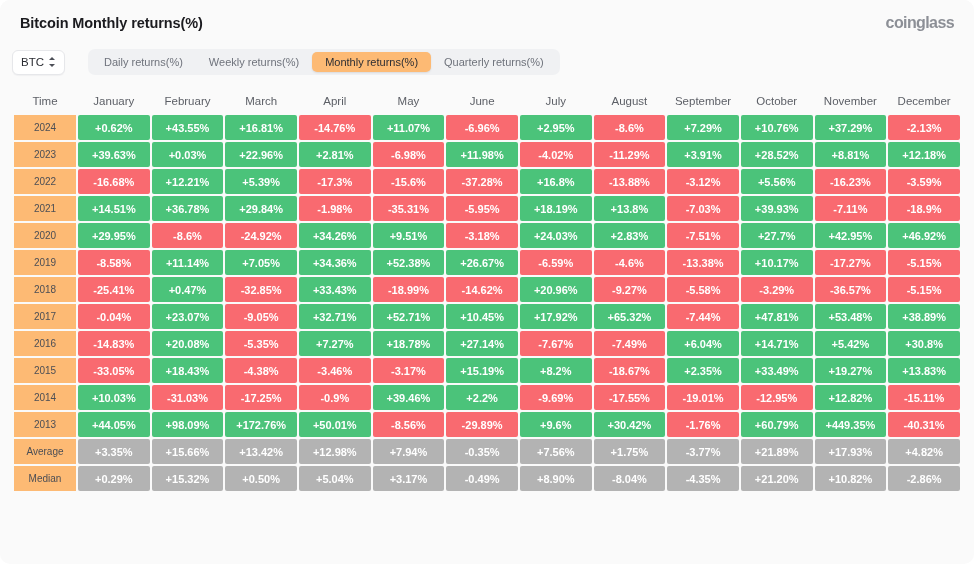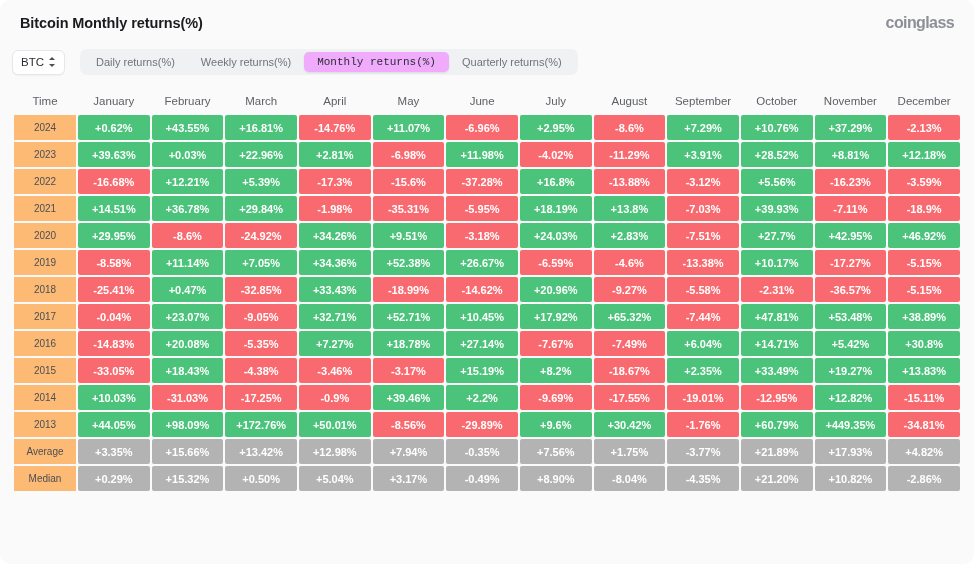--- a/index.html
+++ b/index.html
@@ -44,21 +44,21 @@
     font-size: 16px;
     font-weight: bold;
     color: #8c8f96;
     letter-spacing: -0.6px;
   }
 
   
   .toolbar {
     display: flex;
     align-items: center;
-    gap: 4px;
+    gap: 12px;
     padding: 0 12px 0 12px;
     height: 32px;
     margin-bottom: 12px;
   }
   .symbol-select {
     display: inline-flex;
     align-items: center;
     gap: 4px;
     height: 25px;
     padding: 0 8px;
@@ -111,24 +111,23 @@
     justify-content: center;
     height: 20px;
     padding: 0 13px;
     font-size: 11px;
     color: #6f737c;
     border-radius: 5px;
     white-space: nowrap;
     cursor: pointer;
   }
   .tab.active {
-    background: #f0abfc;
+    background: #fdba74;
     color: #2b2d33;
     box-shadow: 0 1px 2px rgba(16,24,40,0.10);
-    font-family: Liberation Mono, monospace;
   }
 
   
   .table-wrap {
     padding: 0 12px 14px 12px;
   }
   table.returns {
     border-collapse: separate;
     border-spacing: 2px 2px;
     width: 950px;
@@ -304,21 +303,21 @@
             <td class="col-time">2018</td>
             <td class="neg">-25.41%</td>
             <td class="pos">+0.47%</td>
             <td class="neg">-32.85%</td>
             <td class="pos">+33.43%</td>
             <td class="neg">-18.99%</td>
             <td class="neg">-14.62%</td>
             <td class="pos">+20.96%</td>
             <td class="neg">-9.27%</td>
             <td class="neg">-5.58%</td>
-            <td class="neg">-2.31%</td>
+            <td class="neg">-3.29%</td>
             <td class="neg">-36.57%</td>
             <td class="neg">-5.15%</td>
           </tr>
           <tr>
             <td class="col-time">2017</td>
             <td class="neg">-0.04%</td>
             <td class="pos">+23.07%</td>
             <td class="neg">-9.05%</td>
             <td class="pos">+32.71%</td>
             <td class="pos">+52.71%</td>
@@ -381,21 +380,21 @@
             <td class="pos">+98.09%</td>
             <td class="pos">+172.76%</td>
             <td class="pos">+50.01%</td>
             <td class="neg">-8.56%</td>
             <td class="neg">-29.89%</td>
             <td class="pos">+9.6%</td>
             <td class="pos">+30.42%</td>
             <td class="neg">-1.76%</td>
             <td class="pos">+60.79%</td>
             <td class="pos">+449.35%</td>
-            <td class="neg">-34.81%</td>
+            <td class="neg">-40.31%</td>
           </tr>
           <tr>
             <td class="col-time">Average</td>
             <td class="neu">+3.35%</td>
             <td class="neu">+15.66%</td>
             <td class="neu">+13.42%</td>
             <td class="neu">+12.98%</td>
             <td class="neu">+7.94%</td>
             <td class="neu">-0.35%</td>
             <td class="neu">+7.56%</td>

